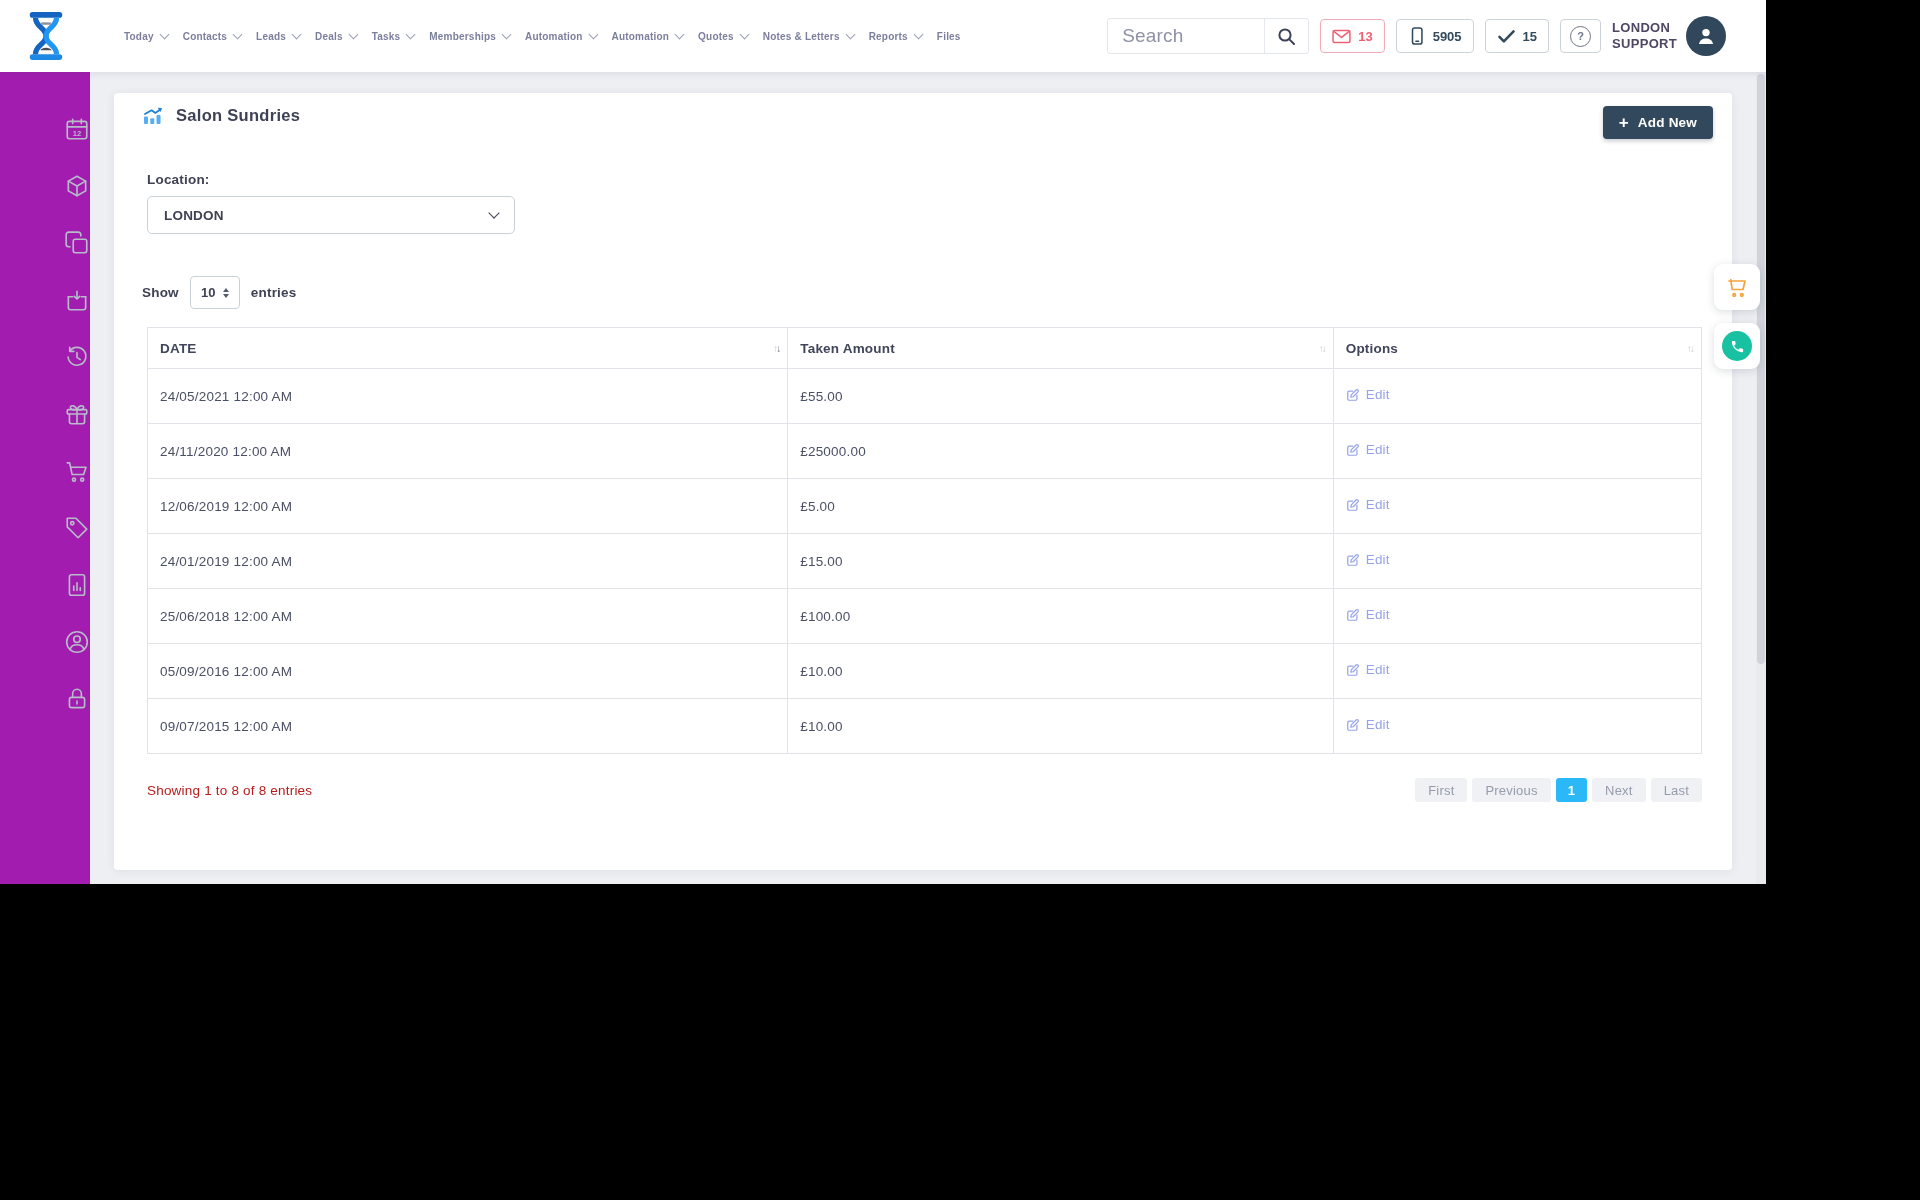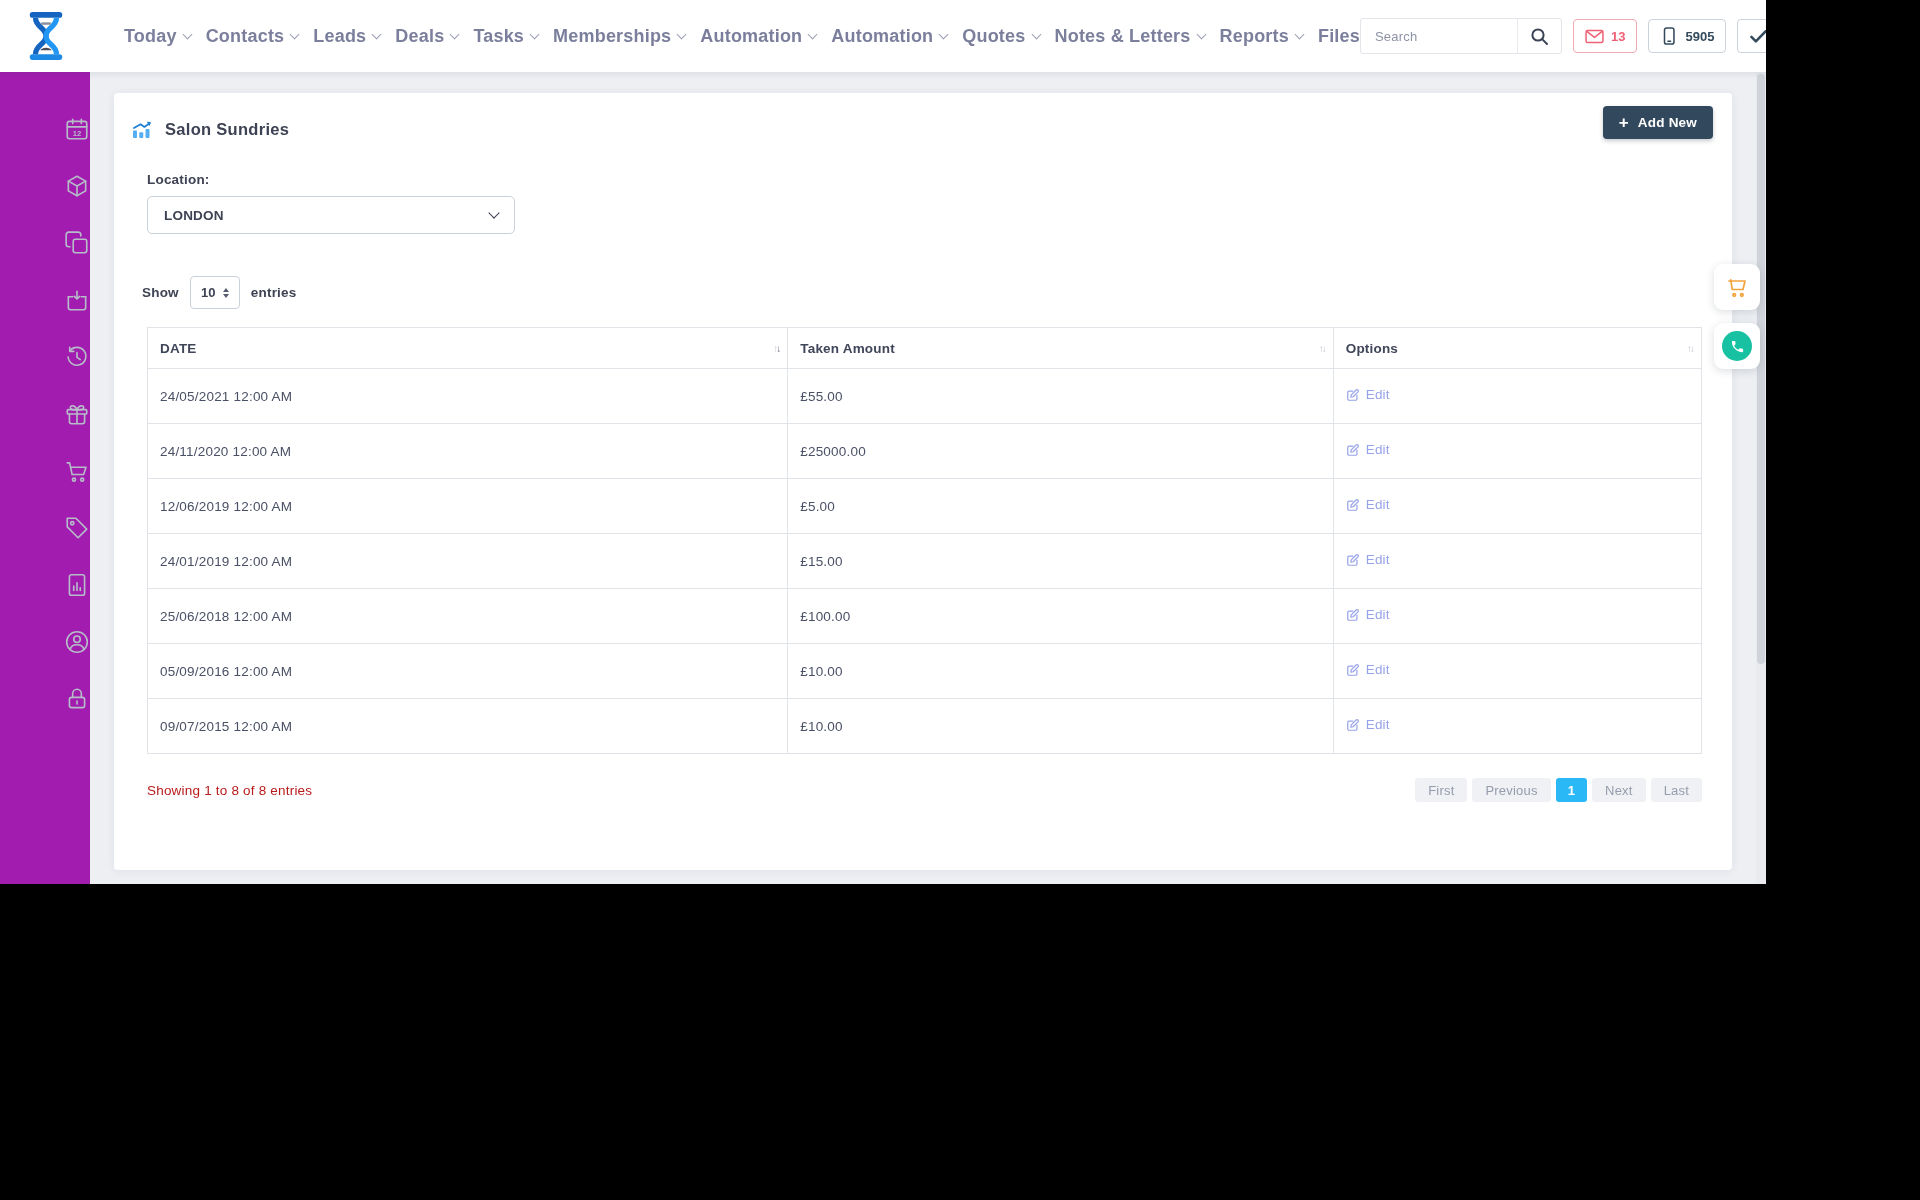--- a/index.html
+++ b/index.html
@@ -6,27 +6,27 @@
   body{width:1920px;height:1200px;background:#000;position:relative;overflow:hidden;
        font-family:"Liberation Sans",sans-serif;-webkit-font-smoothing:antialiased;}
   .app{position:absolute;left:0;top:0;width:1766px;height:884px;background:#edeff3;overflow:hidden;}
 
   
   .topbar{position:absolute;left:0;top:0;width:1766px;height:72px;background:#fff;
           box-shadow:0 2px 6px rgba(50,60,80,.10);display:flex;align-items:center;
           padding:0 40px 0 24px;box-sizing:border-box;z-index:5;}
   .logo{width:46px;height:54px;flex:0 0 auto;display:flex;align-items:center;}
   .nav{display:flex;gap:15px;margin-left:54px;align-items:center;}
-  .nav-item{display:flex;align-items:center;color:#7b7f9c;font-size:18px;font-weight:bold;
+  .nav-item{display:flex;align-items:center;color:#7b7f9c;font-size:10px;font-weight:bold;
             letter-spacing:.2px;white-space:nowrap;cursor:pointer;}
   .chev{width:6px;height:6px;border-right:1.6px solid currentColor;border-bottom:1.6px solid currentColor;
         transform:rotate(45deg);margin:-4px 0 0 7px;opacity:.75;}
   .top-right{margin-left:auto;display:flex;align-items:center;gap:11px;}
   .search{display:flex;align-items:center;height:36px;border:1px solid #e2e5ea;border-radius:3px;background:#fff;width:202px;box-sizing:border-box;}
-  .search input{border:0;outline:none;flex:1;min-width:0;padding:0 0 0 14px;font-size:13px;color:#4a4f63;
+  .search input{border:0;outline:none;flex:1;min-width:0;padding:0 0 0 14px;font-size:19px;color:#4a4f63;
                 font-family:"Liberation Sans",sans-serif;letter-spacing:.2px;background:transparent;}
   .search input::placeholder{color:#8d92a5;}
   .search-btn{width:44px;height:100%;border:0;border-left:1px solid #e6e9ee;background:transparent;display:flex;align-items:center;justify-content:center;cursor:pointer;}
   .badge{display:flex;align-items:center;gap:7px;height:34px;padding:0 11px;border:1px solid #ccd3db;
          border-radius:4px;background:#fff;color:#33495c;font-size:13px;font-weight:bold;cursor:pointer;}
   .badge.red{border-color:#f3aab2;color:#ee6175;}
   .badge.help{padding:0 9px;}
   .qcircle{width:19px;height:19px;border:1.6px solid #6f7488;border-radius:50%;color:#6f7488;
            font-size:11px;font-weight:bold;display:flex;align-items:center;justify-content:center;}
   .user{display:flex;align-items:center;gap:9px;cursor:pointer;}
@@ -41,21 +41,21 @@
   .sb svg{stroke:#b6bcc8;fill:none;stroke-width:1.5;stroke-linecap:round;stroke-linejoin:round;}
   .sb svg text{fill:#b6bcc8;stroke:none;font-size:7px;font-weight:bold;font-family:"Liberation Sans",sans-serif;}
 
   
   .scrollbar{position:absolute;right:0;top:72px;width:10px;height:812px;background:#e9ebef;}
   .scroll-thumb{position:absolute;left:1px;top:2px;width:8px;height:590px;background:#d0d4da;border-radius:4px;}
 
   
   .card{position:absolute;left:114px;top:93px;width:1618px;height:777px;background:#fff;border-radius:4px;
         box-shadow:0 1px 10px rgba(30,40,60,.07);box-sizing:border-box;}
-  .card-head{display:flex;align-items:flex-end;justify-content:space-between;padding:13px 19px 0 18px;}
+  .card-head{display:flex;align-items:flex-start;justify-content:space-between;padding:13px 19px 0 29px;}
   .title-wrap{display:flex;align-items:center;gap:12px;}
   .title-wrap h1{margin:0;font-size:16.5px;font-weight:bold;color:#3d4254;letter-spacing:.3px;}
   .add-new{display:flex;align-items:center;gap:9px;height:33px;padding:0 16px;background:#32495d;color:#fff;
            border:0;border-radius:4px;font-size:13.5px;font-weight:bold;letter-spacing:.2px;cursor:pointer;
            font-family:"Liberation Sans",sans-serif;box-shadow:0 2px 4px rgba(30,40,60,.25);}
   .plus{font-size:17px;font-weight:bold;line-height:1;margin-top:-1px;}
 
   .loc{margin:33px 0 0 33px;}
   .loc label{display:block;font-size:13.5px;color:#3e4253;font-weight:bold;letter-spacing:.2px;}
   .select{width:368px;height:38px;border:1px solid #cbd1d9;border-radius:5px;margin-top:9px;display:flex;

